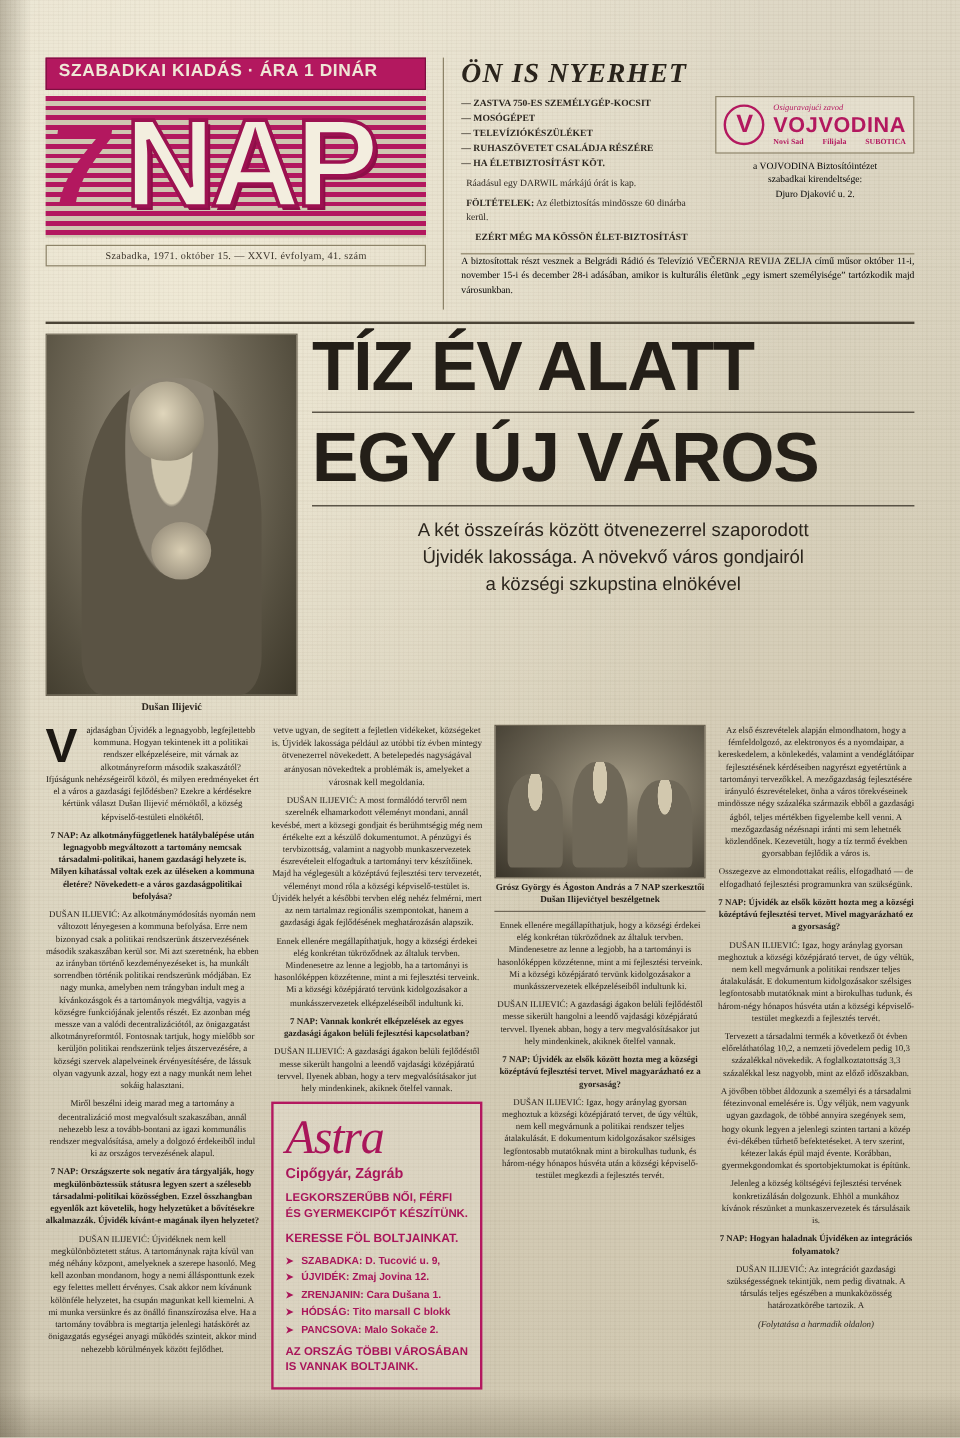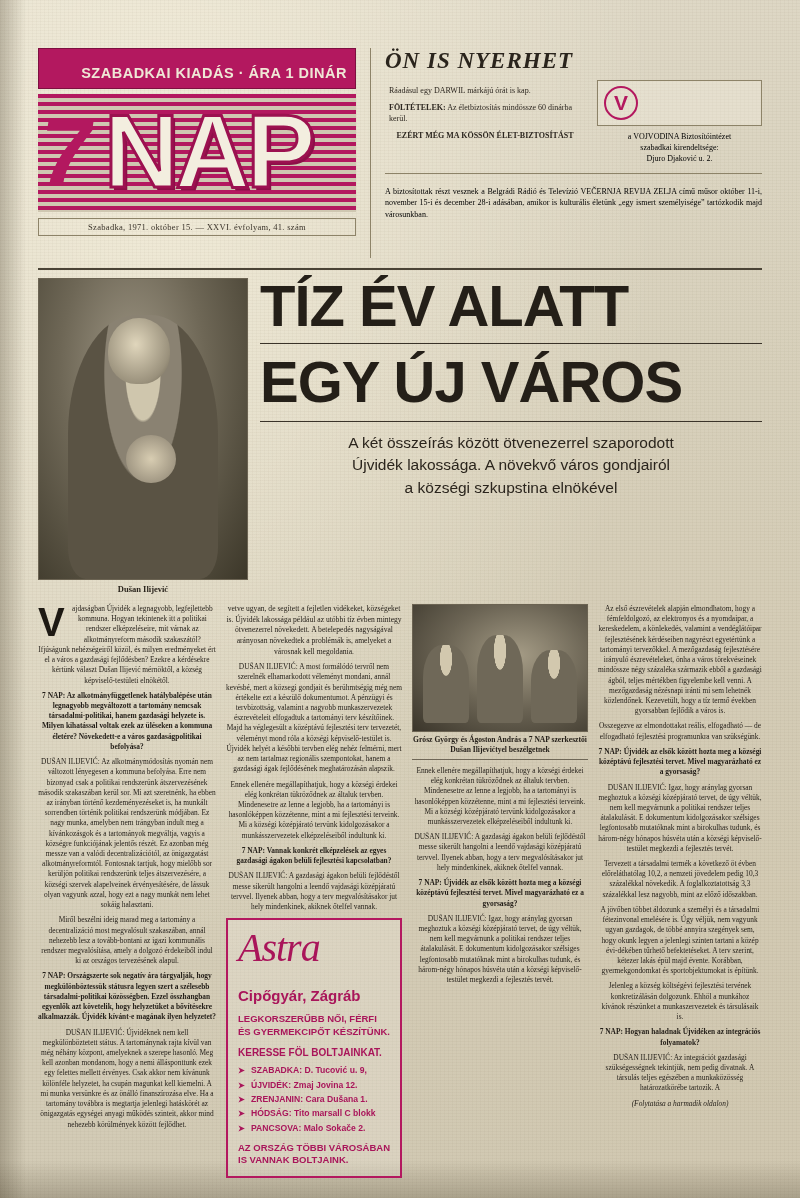--- a/index.html
+++ b/index.html
@@ -37,22 +37,22 @@
   
   .masthead { display: flex; height: 210px; }
   .mast-left { width: 318px; position: relative; }
   .ribbon {
     background: #b3185f;
     color: #efe7d6;
     font-family: "Liberation Sans", sans-serif;
     font-weight: bold;
     font-size: 14.5px;
     letter-spacing: 0.5px;
-    padding: 16px 8px 7px 10px;
-    text-align: right;
+    padding: 2px 8px 7px 10px;
+    text-align: left;
     border: 1px solid #7d1040;
   }
   .logo-box {
     margin-top: 5px;
     height: 118px;
     position: relative;
     overflow: hidden;
     background:
       repeating-linear-gradient(180deg, #b3185f 0 4px, #cfc7b1 4px 8px);
   }
@@ -139,21 +139,21 @@
     font-weight: bold; font-size: 18px; color: #b3185f;
     letter-spacing: 0.5px;
   }
   .v-row { display: flex; justify-content: space-between; font-size: 6.5px; color: #b3185f; font-weight: bold; }
   .ad-sub { font-size: 8px; line-height: 1.4; margin-top: 5px; text-align: center; }
   .mr-foot {
     margin-top: 8px;
     font-size: 8px; line-height: 1.45;
     text-align: justify;
     border-top: 1px solid #8d8368;
-    padding-top: 12px;
+    padding-top: 0;
   }
 
   
   .hero { display: flex; margin-top: 10px; border-top: 2px solid #4a4336; padding-top: 8px; }
   .photo-col { width: 210px; }
   .photo {
     width: 100%; height: 302px;
     background:
       radial-gradient(ellipse at 45% 30%, #9e9684 0%, #6e6756 45%, #3c3729 100%);
     position: relative; overflow: hidden;
@@ -256,22 +256,22 @@
   .astra-name {
     font-family: "Liberation Serif", serif;
     font-style: italic; font-weight: normal;
     font-size: 40px;
     letter-spacing: -1px;
     line-height: 1;
     color: #a9155a;
   }
   .astra-sub {
     font-family: "Liberation Sans", sans-serif;
-    font-size: 15px; font-weight: bold;
-    margin-top: 18px;
+    font-size: 12px; font-weight: bold;
+    margin-top: 2px;
   }
   .astra-line {
     font-family: "Liberation Sans", sans-serif;
     font-size: 9.5px; font-weight: bold;
     line-height: 1.35;
     margin-top: 6px;
   }
   .astra-kerese {
     font-family: "Liberation Sans", sans-serif;
     font-size: 10px; font-weight: bold; margin-top: 8px;
@@ -323,29 +323,45 @@
           <div class="logo-text" style="left:66px;">NAP</div>
         </div>
 
         <div class="issue-line">Szabadka, 1971. október 15. — XXVI. évfolyam, 41. szám</div>
       </div>
 
       <div class="mast-right">
         <div class="on-is">ÖN IS NYERHET</div>
         <div class="mr-cols">
           <div class="mr-c1">
+            <ul>
+              <li>ZASTVA 750-ES SZEMÉLYGÉP-KOCSIT</li>
+              <li>MOSÓGÉPET</li>
+              <li>TELEVÍZIÓKÉSZÜLÉKET</li>
+              <li>RUHASZÖVETET CSALÁDJA RÉSZÉRE</li>
+              <li>HA ÉLETBIZTOSÍTÁST KÖT.</li>
+            </ul>
             <p class="mr-p">Ráadásul egy DARWIL márkájú órát is kap.</p>
             <p class="mr-p"><b>FÖLTÉTELEK:</b>
               <span>Az életbiztosítás mindössze 60 dinárba kerül.</span></p>
             <p class="mr-p" style="font-weight:bold;text-align:center;">EZÉRT MÉG MA KÖSSÖN ÉLET-BIZTOSÍTÁST</p>
           </div>
 
           <div class="mr-c2">
             <div class="ad-vojvodina">
               <div class="v-logo">V</div>
+              <div class="v-txt">
+                <div class="v-sub">Osiguravajući zavod</div>
+                <div class="v-main">VOJVODINA</div>
+                <div class="v-row">
+                  <span>Novi Sad</span>
+                  <span>Filijala</span>
+                  <span>SUBOTICA</span>
+                </div>
+              </div>
             </div>
             <div class="ad-sub">
               <div>a VOJVODINA Biztosítóintézet</div>
               <div>szabadkai kirendeltsége:</div>
               <div>Djuro Djaković u. 2.</div>
             </div>
           </div>
         </div>
         <div class="mr-foot">A biztosítottak részt vesznek a Belgrádi Rádió és Televízió VEČERNJA REVIJA ZELJA című műsor október 11-i, november 15-i és december 28-i adásában, amikor is kulturális életünk „egy ismert személyisége” tartózkodik majd városunkban.</div>
       </div>

